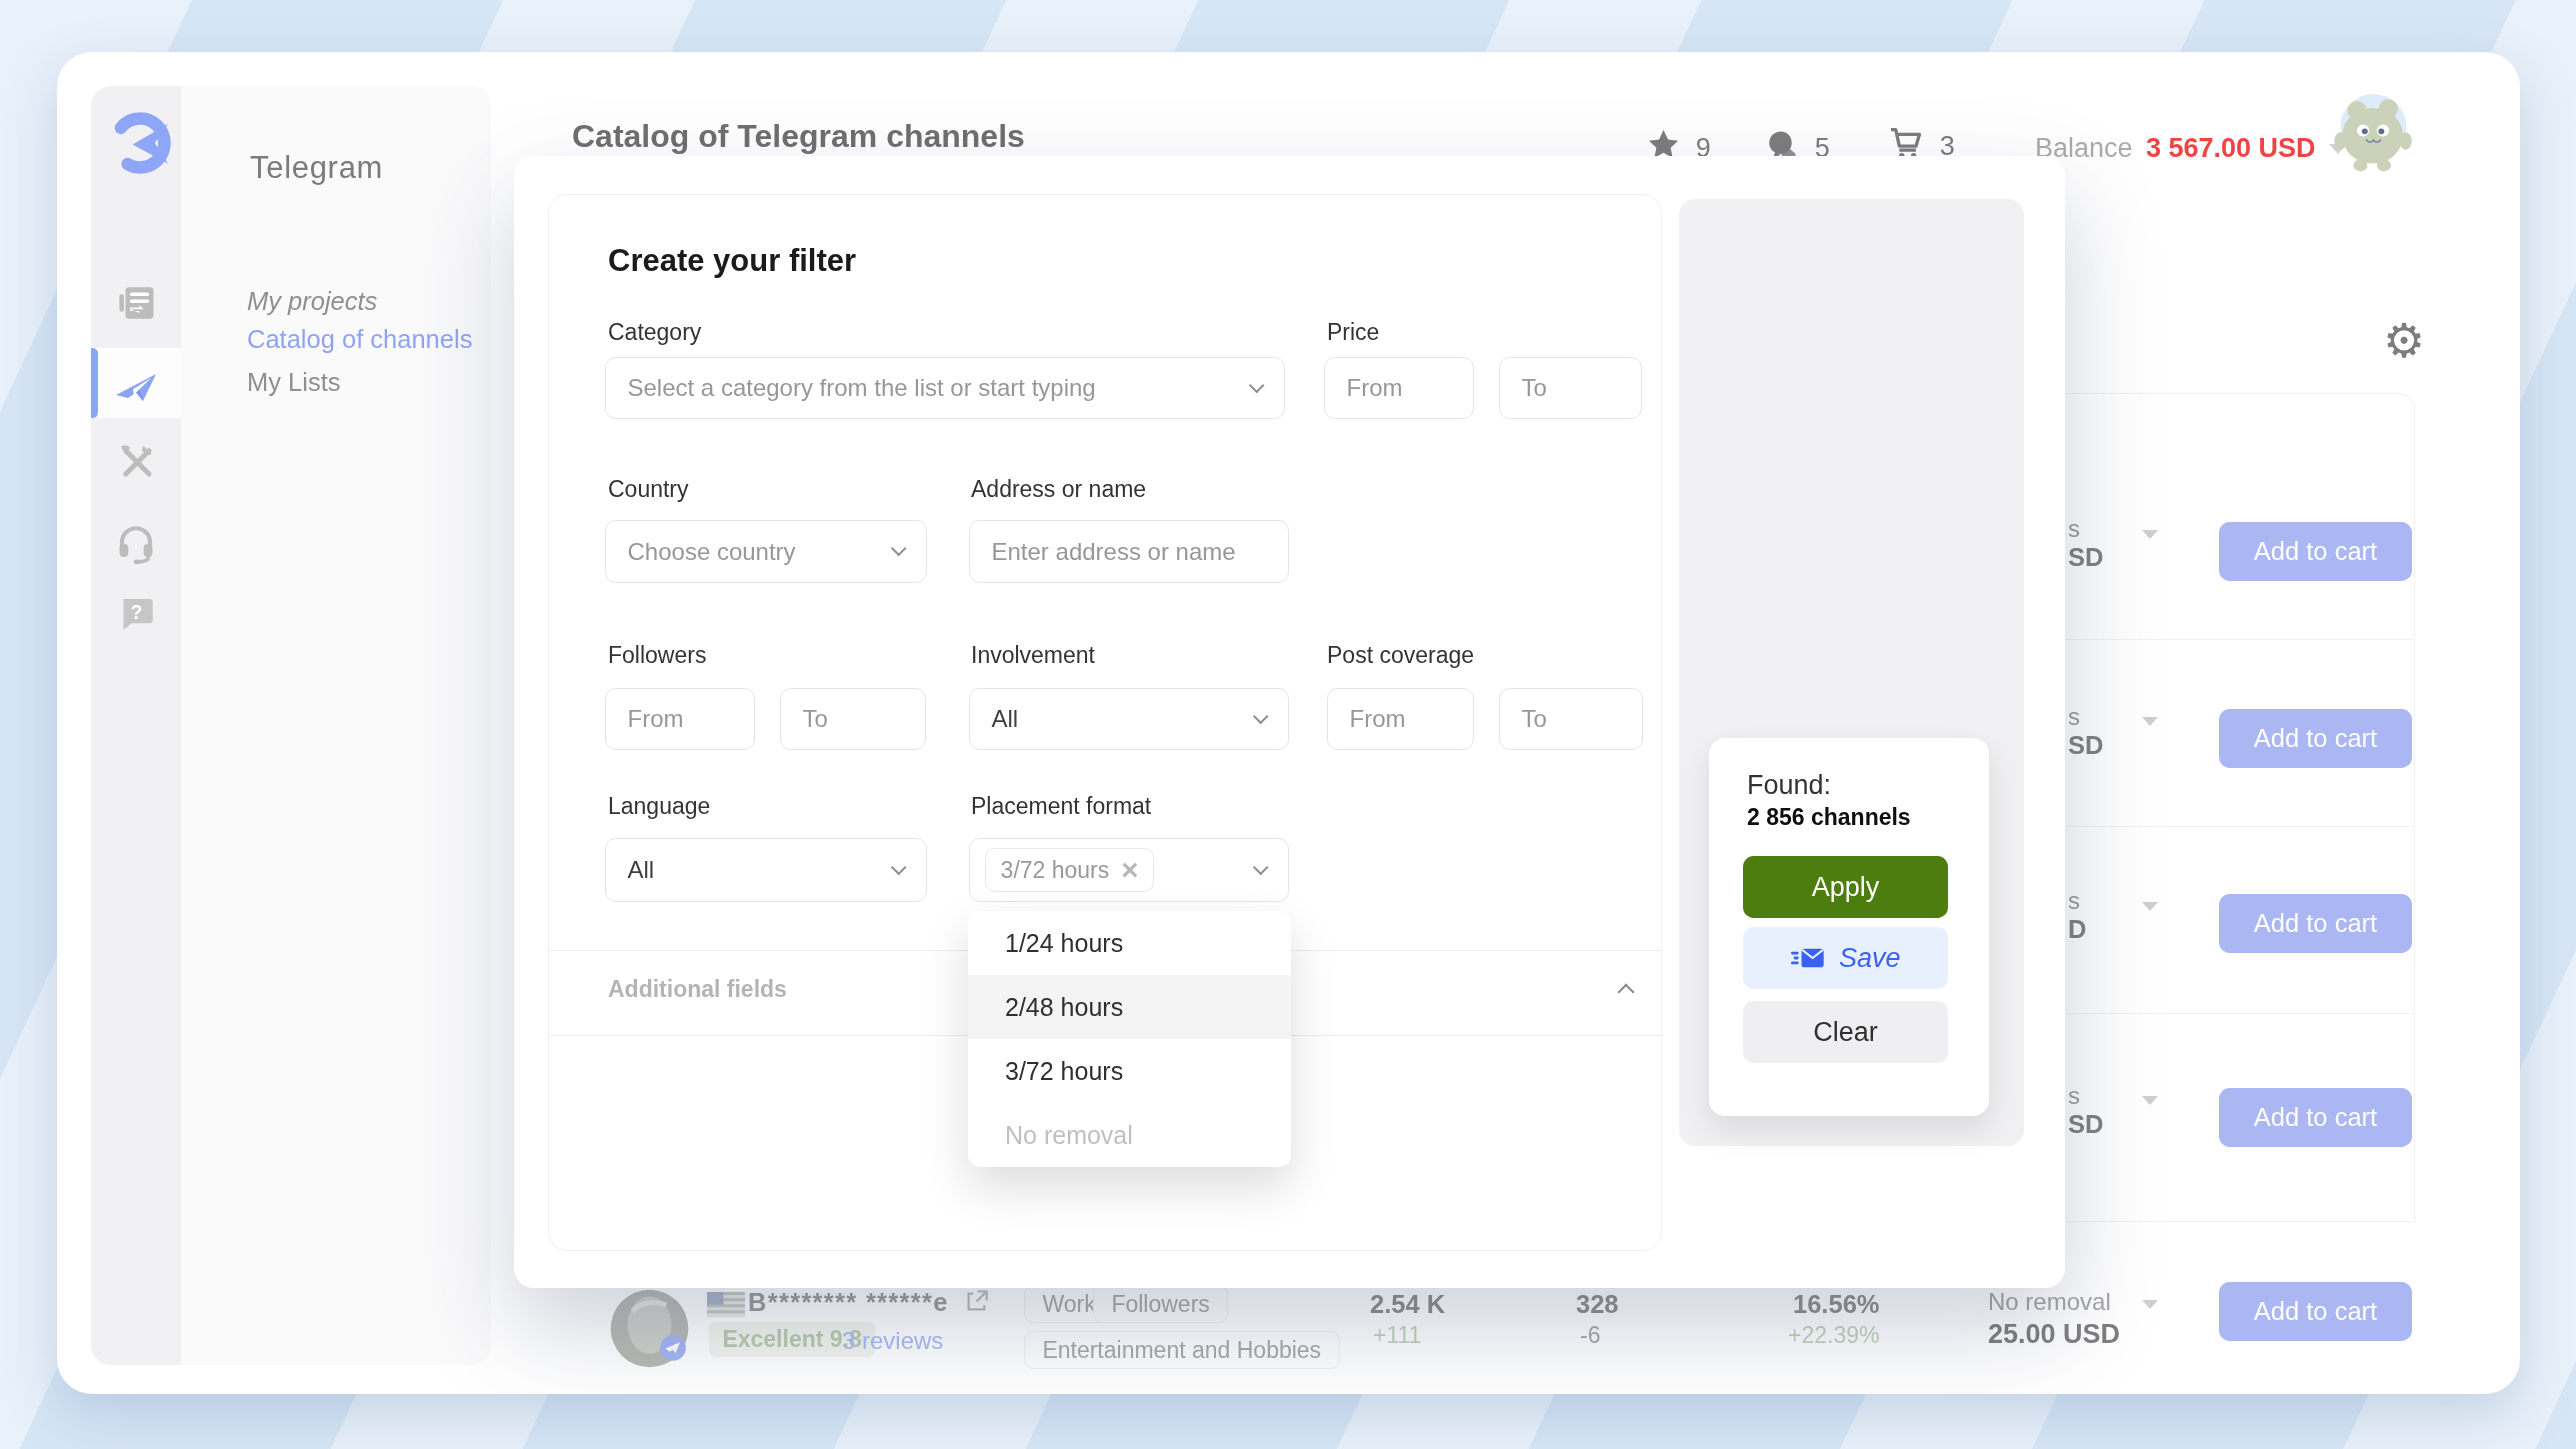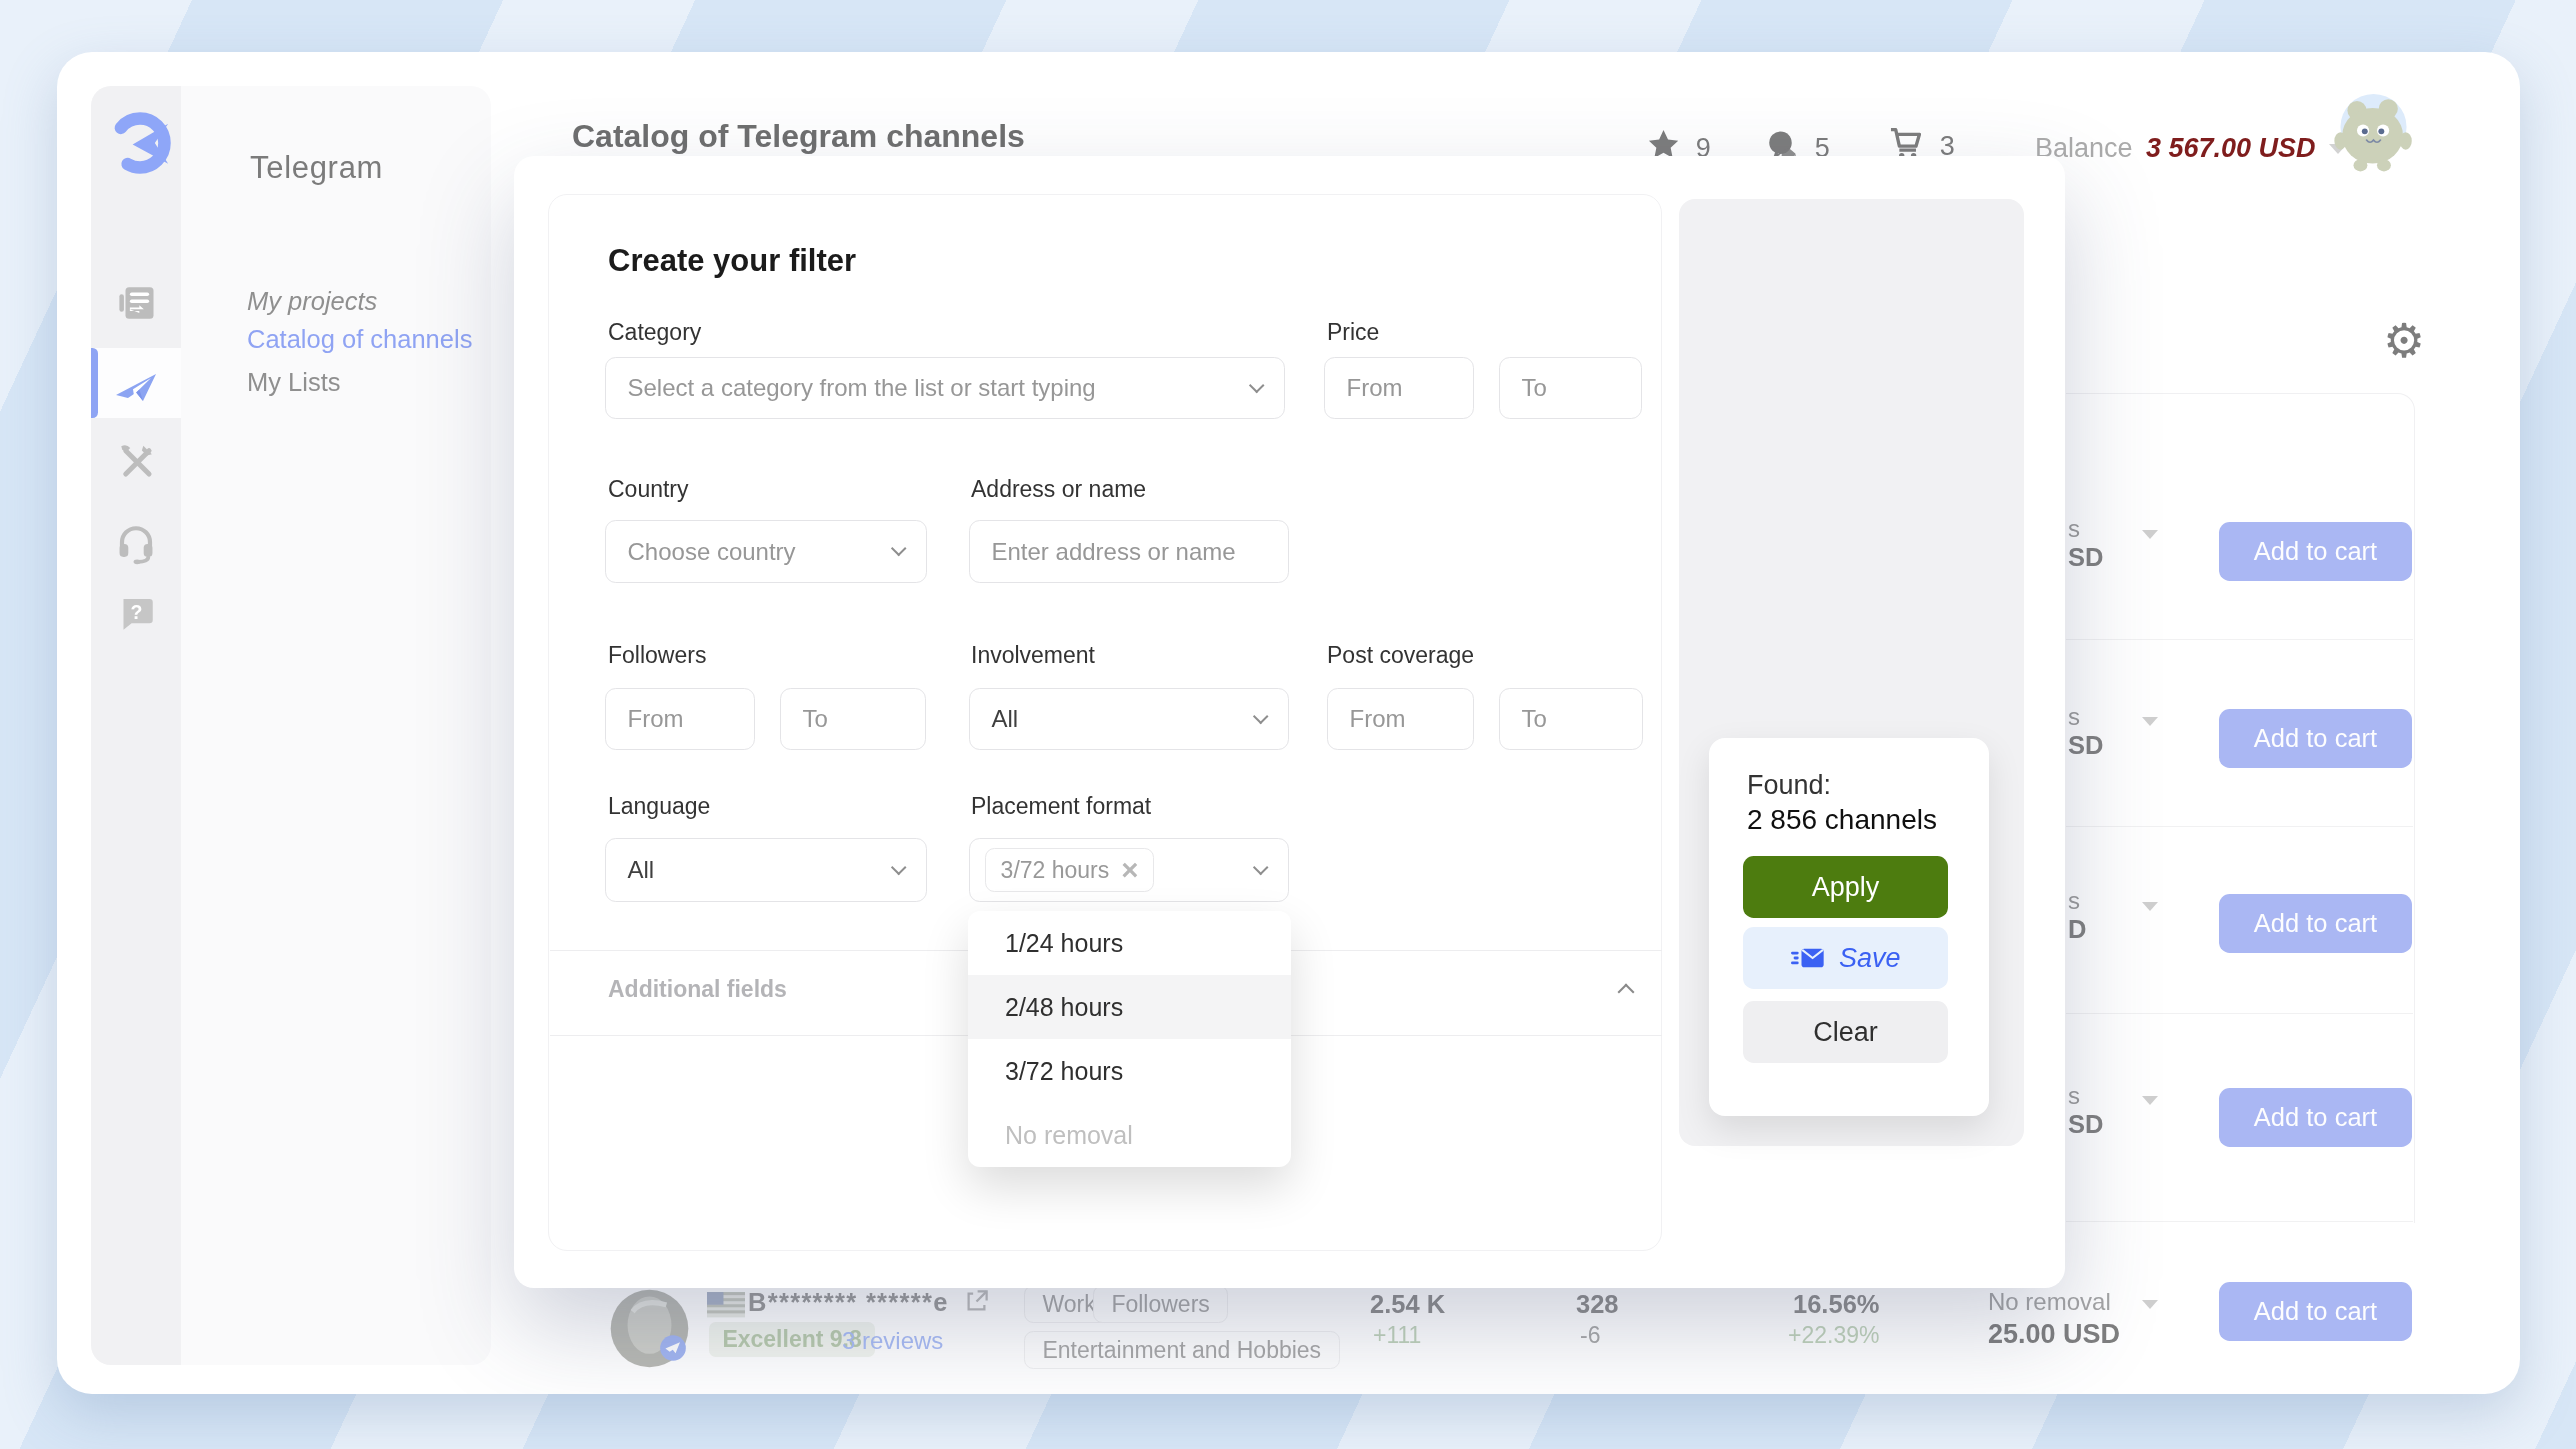--- a/index.html
+++ b/index.html
@@ -20,21 +20,21 @@
   .active-bar { position:absolute; left:0; top:262px; width:7.4px; height:70px; background:#8ea4f4; border-radius:0 5.4px 5.4px 0; }
   .rail-ic { position:absolute; left:0; width:90px; text-align:center; }
   .brand { font-size:31px; color:#7b7b7b; letter-spacing:0.7px; }
   .nav-item { position:absolute; left:156px; font-size:25.5px; color:#8f8f8f; white-space:nowrap; cursor:pointer; }
   .nav-item.active { color:#8fa3f3; }
 
   
   .page-title { font-size:32px; font-weight:bold; color:#6f6f6f; white-space:nowrap; }
   .hstat { display:flex; align-items:center; gap:14.8px; font-size:27px; color:#7c7c7c; }
   .bal-label { font-size:27px; color:#ababab; }
-  .bal-value { font-size:27px; font-weight:bold; color:#7f1d1d; white-space:nowrap;font-style:italic; }
+  .bal-value { font-size:27px; font-weight:bold; color:#ef4444; white-space:nowrap; }
   .caret { width:0; height:0; border-left:9.4px solid transparent; border-right:9.4px solid transparent; border-top:10.7px solid #d2d2d2; }
 
   
   .tbl-frame { border-top:1.3px solid #f0f0f2; border-right:1.3px solid #f0f0f2; border-radius:0 17.4px 0 0; }
   .row-line { height:1.3px; background:#f1f1f2; }
   .frag1 { font-size:24px; color:#9b9b9b; }
   .frag2 { font-size:25.5px; font-weight:bold; color:#808080; }
   .tri-down { width:0; height:0; border-left:8.7px solid transparent; border-right:8.7px solid transparent; border-top:9.4px solid #cfcfcf; }
   .btn-cart { width:193px; height:59px; background:#aab7f3; border:none; border-radius:10.7px;
               color:#fdfdfe; font-size:25.5px; font-family:inherit; cursor:pointer; }
@@ -76,21 +76,21 @@
   .dropdown { position:absolute; left:454px; top:755px; width:323px; height:256px; background:#fff;
               border-radius:12px; box-shadow:0 20px 47px rgba(0,0,0,.14); z-index:6; overflow:hidden; }
   .opt { height:64px; display:flex; align-items:center; padding-left:37px; font-size:25px; color:#2f2f2f; cursor:pointer; }
   .opt.hl { background:#f4f4f5; }
   .opt.dis { color:#bfbfbf; }
 
   .gray-panel { position:absolute; left:1165px; top:43px; width:345px; height:947px; background:#f1f1f3; border-radius:16px; }
   .found-card { position:absolute; left:1195px; top:582px; width:280px; height:378px; background:#fff;
                 border-radius:16px; box-shadow:0 13.4px 34px rgba(0,0,0,.10); }
   .found-lb { font-size:27px; color:#333; }
-  .found-ct { font-size:28px; font-weight:normal; color:#0f0f0f; white-space:nowrap; }
+  .found-ct { font-size:23px; font-weight:bold; color:#0f0f0f; white-space:nowrap; }
   .btn { position:absolute; left:34px; width:205px; height:62px; border:none; border-radius:10.7px; font-size:27px;
          font-family:inherit; display:flex; align-items:center; justify-content:center; gap:13.4px; cursor:pointer; }
   .btn-apply { background:#4d7c0f; color:#ffffff; }
   .btn-save  { background:#e7f0fc; color:#3b61f3; }
   .btn-clear { background:#efeff1; color:#2f2f2f; }
 </style>
 </head>
 <body>
 
 <div class="stage">

